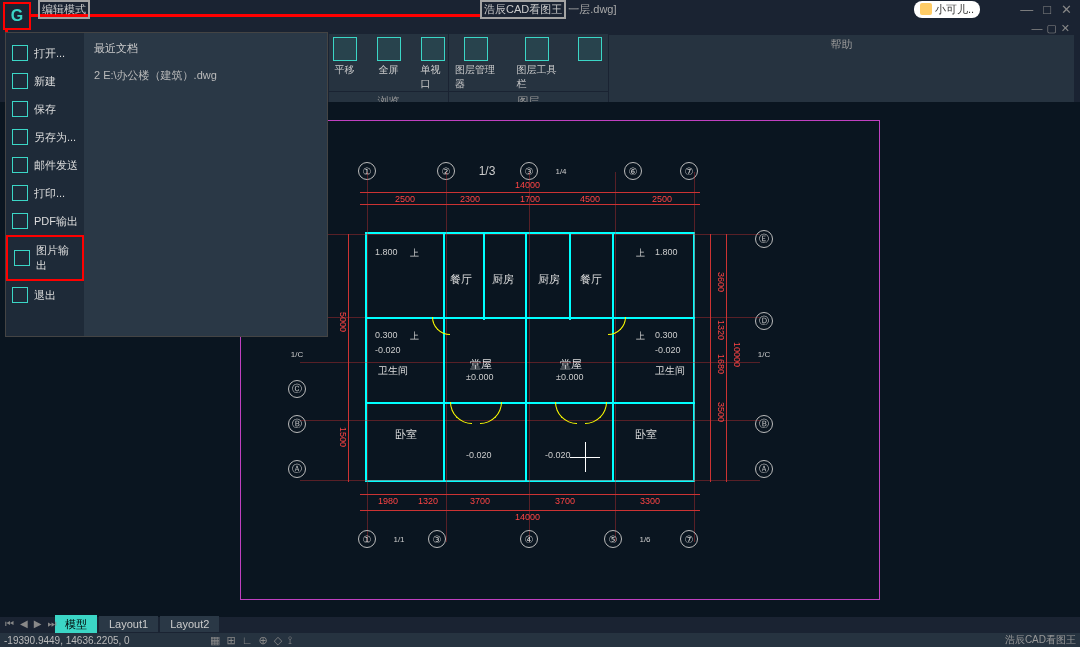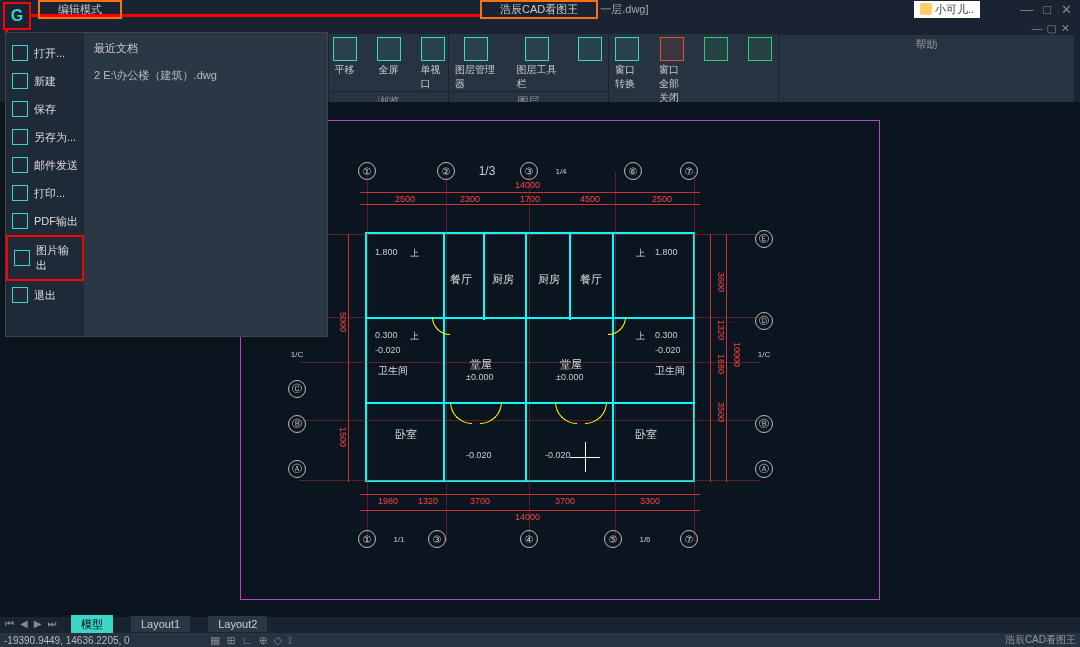--- a/index.html
+++ b/index.html
@@ -1,22 +1,22 @@
 <!DOCTYPE html>
 <html><head>
 <meta charset="utf-8">
 <style>
 *{margin:0;padding:0;box-sizing:border-box;font-family:"Microsoft YaHei",sans-serif;}
 body{background:#1a2332;color:#ccc;width:1080px;height:647px;overflow:hidden;position:relative;}
 .titlebar{height:18px;background:#1a2332;display:flex;align-items:center;font-size:11px;position:relative;}
 .titlebar-left{position:absolute;left:38px;top:0;}
-.hl-red{border:2px solid #f97316;padding:0 18px;display:inline-block;}
+.hl-red{border:2px solid #a3a3a3;padding:0 2px;display:inline-block;}
 .title-center{position:absolute;left:480px;display:flex;align-items:center;}
 .title-doc{color:#aaa;margin-left:2px;}
-.user-box{position:absolute;right:100px;background:#fff;color:#333;padding:1px 6px;font-size:11px;display:flex;align-items:center;gap:3px;}
+.user-box{position:absolute;right:100px;background:#fff;color:#333;padding:1px 6px;font-size:11px;display:flex;align-items:center;gap:3px;border-radius:8px;}
 .user-icon{width:12px;height:12px;background:#ffcc66;border-radius:2px;}
 .win-controls{position:absolute;right:8px;display:flex;gap:10px;color:#888;font-size:13px;}
 .win-controls span{cursor:pointer;}
 .app-icon{position:absolute;left:3px;top:2px;width:28px;height:28px;border:2px solid #ff0000;display:flex;align-items:center;justify-content:center;color:#3bd6c6;font-weight:bold;font-size:16px;}
 .red-bar-top{position:absolute;left:30px;top:14px;width:450px;height:3px;background:#ff0000;}
 .ribbon{position:absolute;left:329px;top:34px;right:5px;height:68px;background:#263340;display:flex;}
 .ribbon-group{display:flex;flex-direction:column;align-items:center;border-right:1px solid #1a2332;}
 .ribbon-tools{display:flex;padding:3px 6px 0 6px;gap:20px;}
 .rtool{display:flex;flex-direction:column;align-items:center;gap:2px;cursor:pointer;}
 .rtool-icon{width:24px;height:24px;border:1px solid #3bd6c6;background:rgba(59,214,198,0.1);}
@@ -44,21 +44,21 @@
 .dim{position:absolute;color:#ff4444;font-size:9px;}
 .dim-line{position:absolute;background:#cc3333;}
 .grid-line-v{position:absolute;width:1px;background:rgba(204,51,51,0.4);}
 .grid-line-h{position:absolute;height:1px;background:rgba(204,51,51,0.4);}
 .wall{position:absolute;background:#0ff;border:1px solid #0ff;}
 .wall-outer{position:absolute;border:2px solid #0ff;}
 .room-label{position:absolute;color:#ddd;font-size:11px;}
 .elev-label{position:absolute;color:#ccc;font-size:9px;}
 .door-arc{position:absolute;border:1px solid #ff0;border-radius:0 0 0 100%;border-top:none;border-right:none;}
 .tabs{position:absolute;left:0;bottom:14px;height:18px;display:flex;align-items:center;gap:2px;padding-left:55px;font-size:11px;}
-.tab{background:#2a3846;padding:2px 10px;color:#ccc;cursor:pointer;margin-left:16px;}
+.tab{background:#2a3846;padding:2px 10px;color:#ccc;cursor:pointer;}
 .tab.active{background:#3bd6c6;color:#000;}
 .tab-nav{display:flex;gap:2px;margin-right:3px;position:absolute;left:3px;}
 .tab-nav span{font-size:10px;color:#888;cursor:pointer;padding:0 2px;}
 .status{position:absolute;left:0;bottom:0;right:0;height:14px;background:#263340;display:flex;align-items:center;font-size:10px;padding:0 4px;justify-content:space-between;}
 .status-left{color:#bbb;}
 .status-icons{display:flex;gap:6px;color:#888;position:absolute;left:210px;}
 .status-icons span{cursor:pointer;font-size:11px;}
 .status-right{color:#999;}
 .cross{position:absolute;width:30px;height:30px;}
 .cross::before{content:"";position:absolute;left:0;top:50%;width:100%;height:1px;background:#fff;}
@@ -120,39 +120,20 @@
       <div class="rtool">
           <div class="rtool-icon"></div>
           <span class="rtool-lbl">图层工具栏</span>
         </div>
       <div class="rtool">
           <div class="rtool-icon"></div>
         </div>
     </div>
     <div class="ribbon-title">图层</div>
   </div>
-  <div class="ribbon-group" style="width:170px">
-    <div class="ribbon-tools">
-      <div class="rtool">
-          <div class="rtool-icon"></div>
-          <span class="rtool-lbl">窗口转换</span>
-        </div>
-      <div class="rtool">
-          <div class="rtool-icon red"></div>
-          <span class="rtool-lbl">窗口全部关闭</span>
-        </div>
-      <div class="rtool">
-          <div class="rtool-icon green"></div>
-        </div>
-      <div class="rtool">
-          <div class="rtool-icon green"></div>
-        </div>
-    </div>
-    <div class="ribbon-title">窗口</div>
-  </div>
   <div class="ribbon-group" style="flex:1">
     <div class="ribbon-title">帮助</div>
   </div>
 </div>
 
 <div class="red-vert"></div>
 
 <div class="filemenu">
   <div class="fm-left">
     <div class="fm-item">

